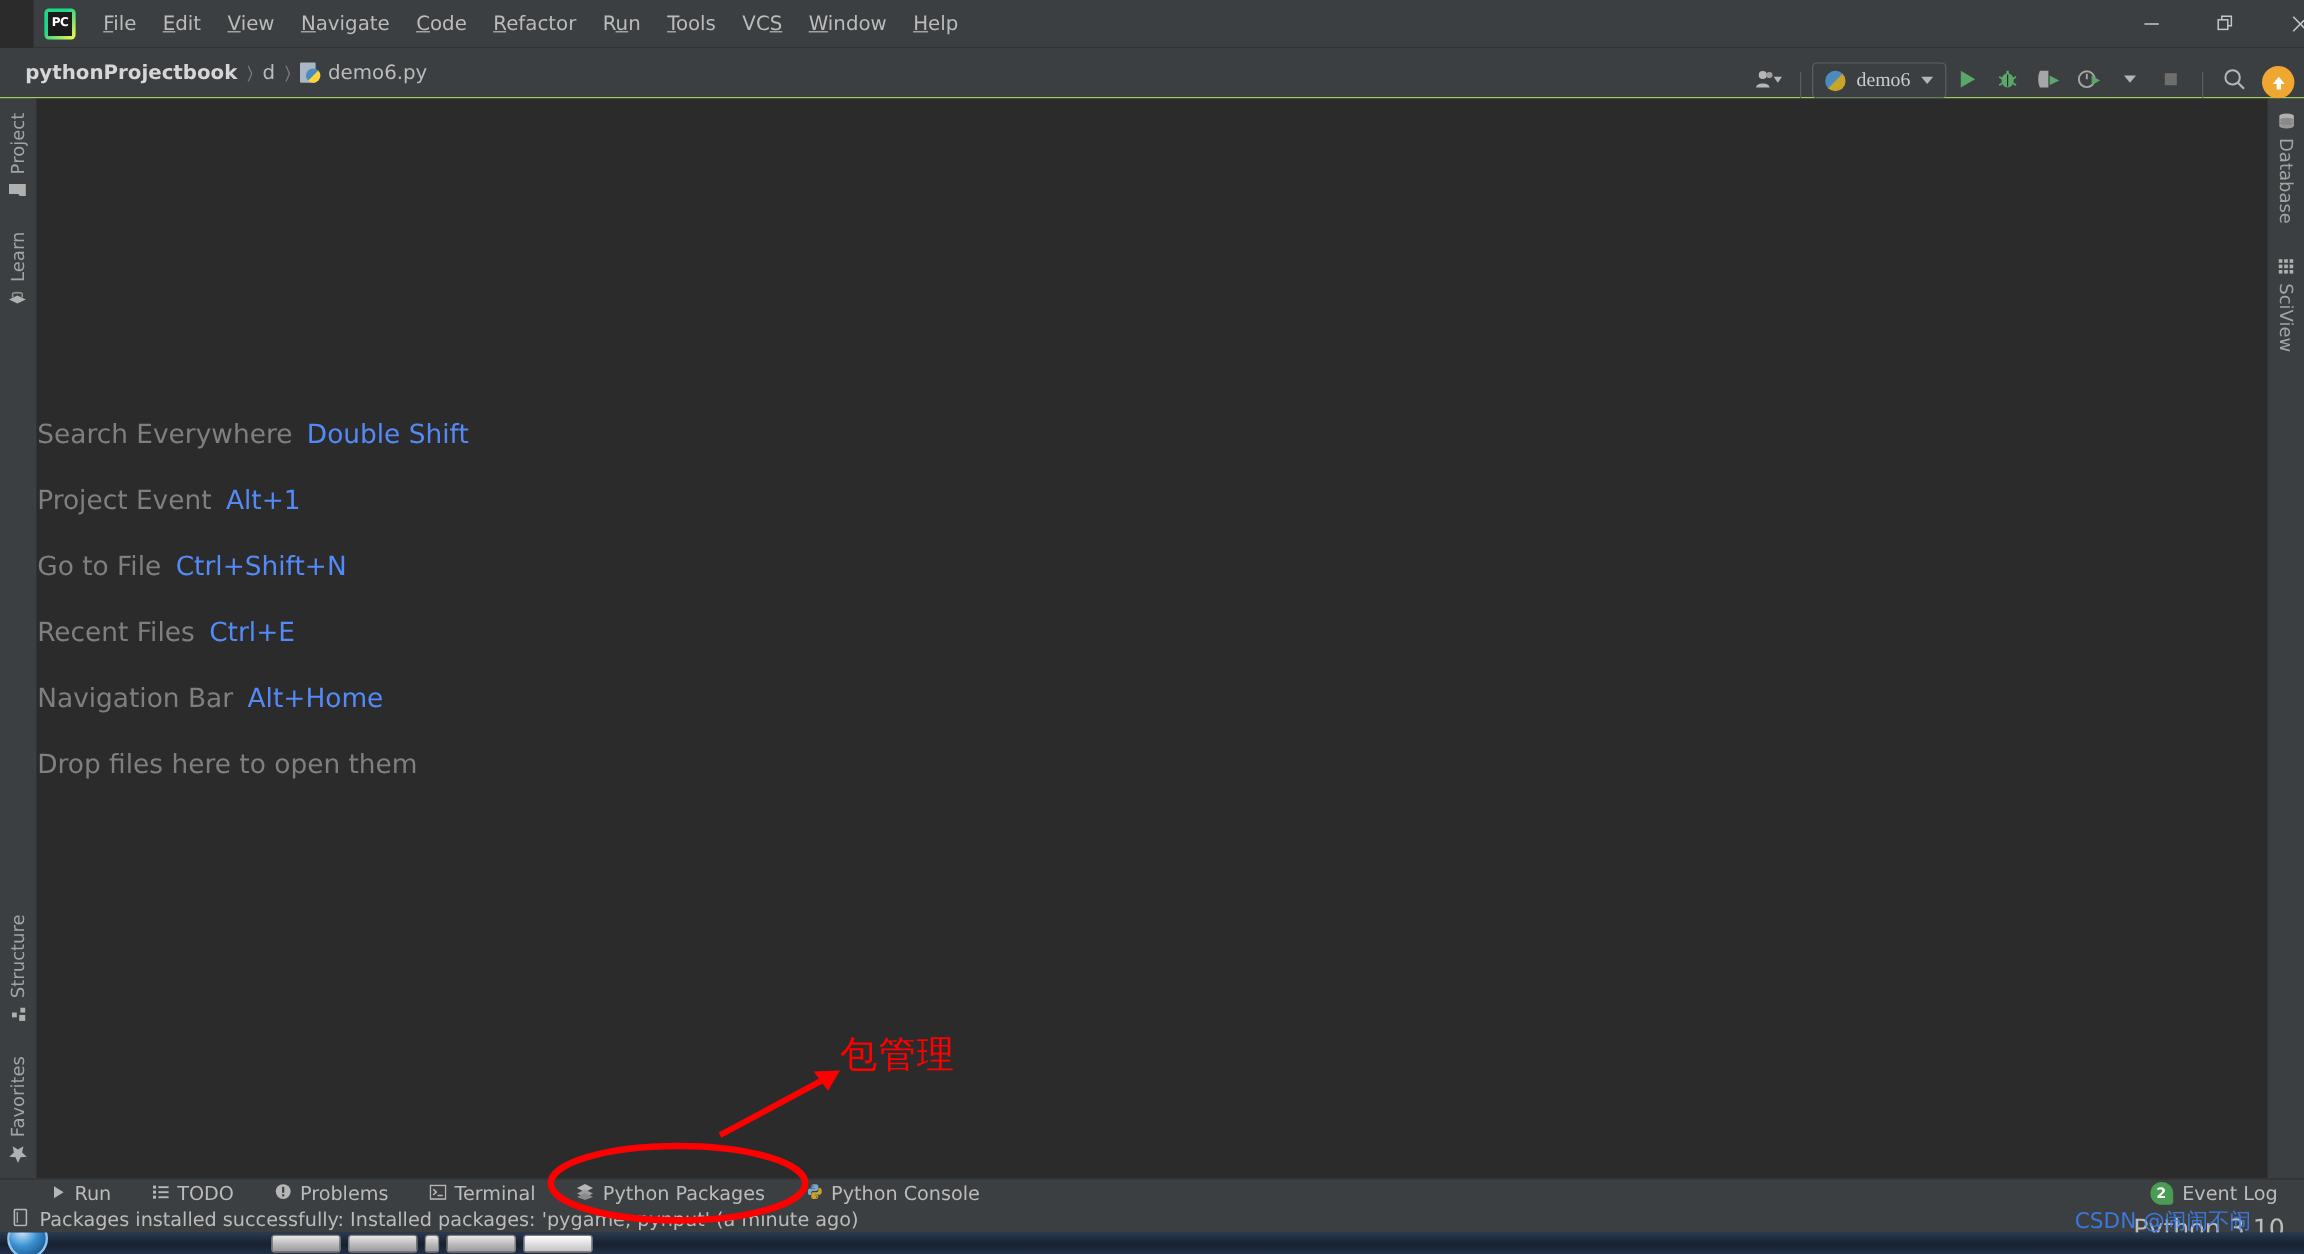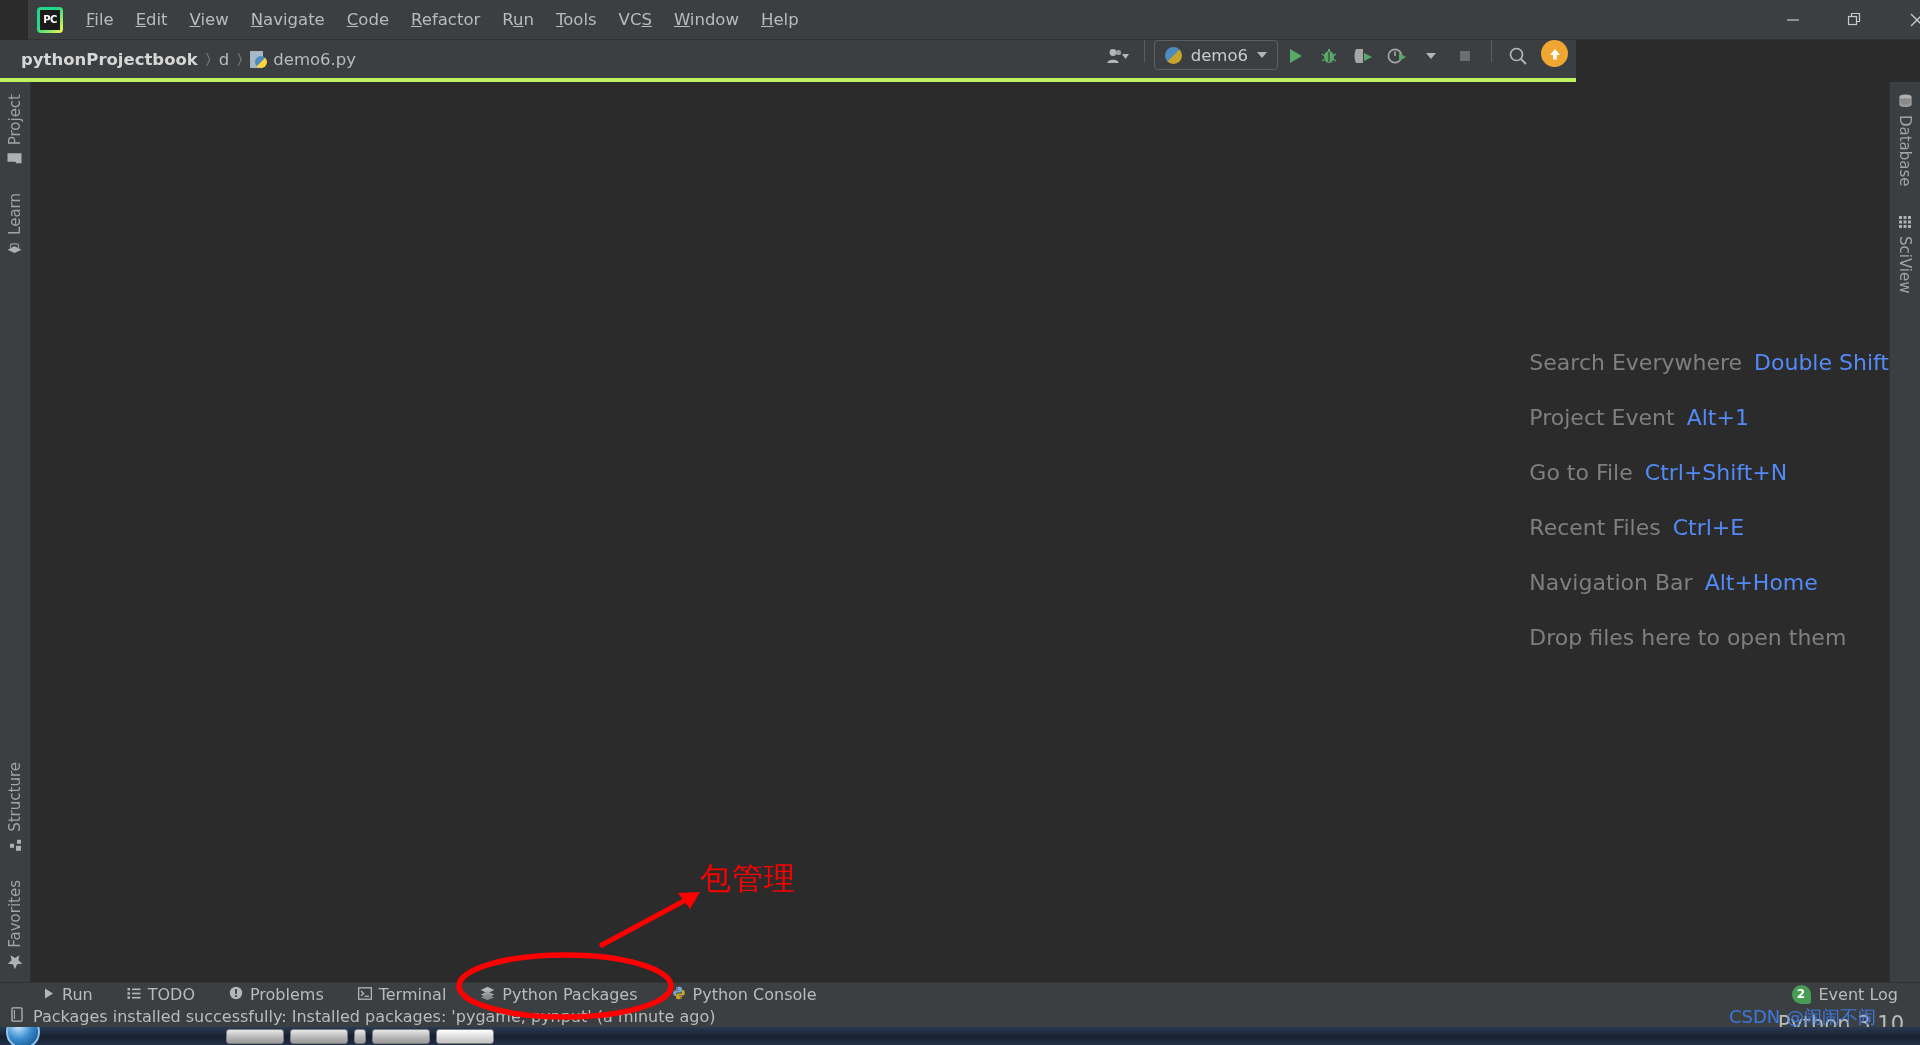--- a/index.html
+++ b/index.html
@@ -45,23 +45,23 @@
     align-items: center;
   }
   .win-btn {
     width: 62px; height: 40px; display: flex; align-items: center;
     justify-content: center; color: #c8c8c8;
   }
   .win-btn svg { display: block; }
 
   
   .navbar {
-    position: absolute; top: 40px; left: 0; width: 1576px; height: 42px;
+    position: absolute; top: 40px; left: 0; width: 1920px; height: 42px;
     background: #3c3f41; display: flex; align-items: center;
-    border-bottom: 4px solid #bef264;
+    border-bottom: 1px solid #bef264;
   }
   .crumbs { display: flex; align-items: center; margin-left: 16px; gap: 0; }
   .crumb {
     color: #bbbbbb; font-size: 16.5px; padding: 2px 5px;
     display: flex; align-items: center; gap: 6px;
   }
   .crumb.root { font-weight: bold; color: #d6d6d6; }
   .crumb-sep { color: #7a7a7a; font-size: 15px; padding: 0 3px; }
   .py-file-ico {
     width: 17px; height: 17px; position: relative; display: inline-block;
@@ -70,21 +70,21 @@
     content: ""; position: absolute; left: 0; top: 0; width: 13px; height: 17px;
     background: #a9b7c6; border-radius: 1px;
   }
   .py-file-ico::after {
     content: ""; position: absolute; right: 0; bottom: 0; width: 12px; height: 12px;
     border-radius: 50%;
     background: linear-gradient(135deg,#4b8bbe 0%,#4b8bbe 48%,#ffd43b 52%,#ffd43b 100%);
   }
   .nav-right {
     position: absolute; right: 8px; top: 0; height: 42px;
-    display: flex; align-items: flex-start; gap: 0px;
+    display: flex; align-items: flex-end; gap: 0px; font-family: Liberation Serif, serif;
   }
   .tb-ico {
     width: 34px; height: 32px; display: flex; align-items: center;
     justify-content: center; color: #aeb0b1;
   }
   .vbar { width: 1px; height: 22px; background: #5a5d5e; margin: 0 9px; }
   .runcfg {
     display: flex; align-items: center; gap: 9px;
     border: 1px solid #5e6060; border-radius: 4px;
     height: 30px; padding: 0 10px; color: #c9ccd0; font-size: 16.5px;
@@ -112,21 +112,21 @@
     display: flex; align-items: center; gap: 7px;
     color: #a3a3a3; font-size: 15px; padding: 6px 2px; white-space: nowrap;
   }
   .tw-left { writing-mode: vertical-rl; transform: rotate(180deg); }
   .tw-right { writing-mode: vertical-rl; }
   .tw-ico { display: flex; align-items: center; justify-content: center; }
 
   
   .editor {
     position: absolute; top: 82px; left: 31px; right: 31px; bottom: 63px;
-    background: #2b2b2b; display: flex; align-items: center; justify-content: flex-end;
+    background: #2b2b2b; display: flex; align-items: center; justify-content: flex-start;
   }
   .hints { margin-top: -30px; }
   .hint-row {
     display: flex; align-items: baseline; gap: 12px;
     font-size: 22px; margin-bottom: 33px; line-height: 1;
   }
   .hint-label { color: #7f7f7f; }
   .hint-key { color: #548af7; }
   .hint-drop { color: #7f7f7f; font-size: 22px; }
 

